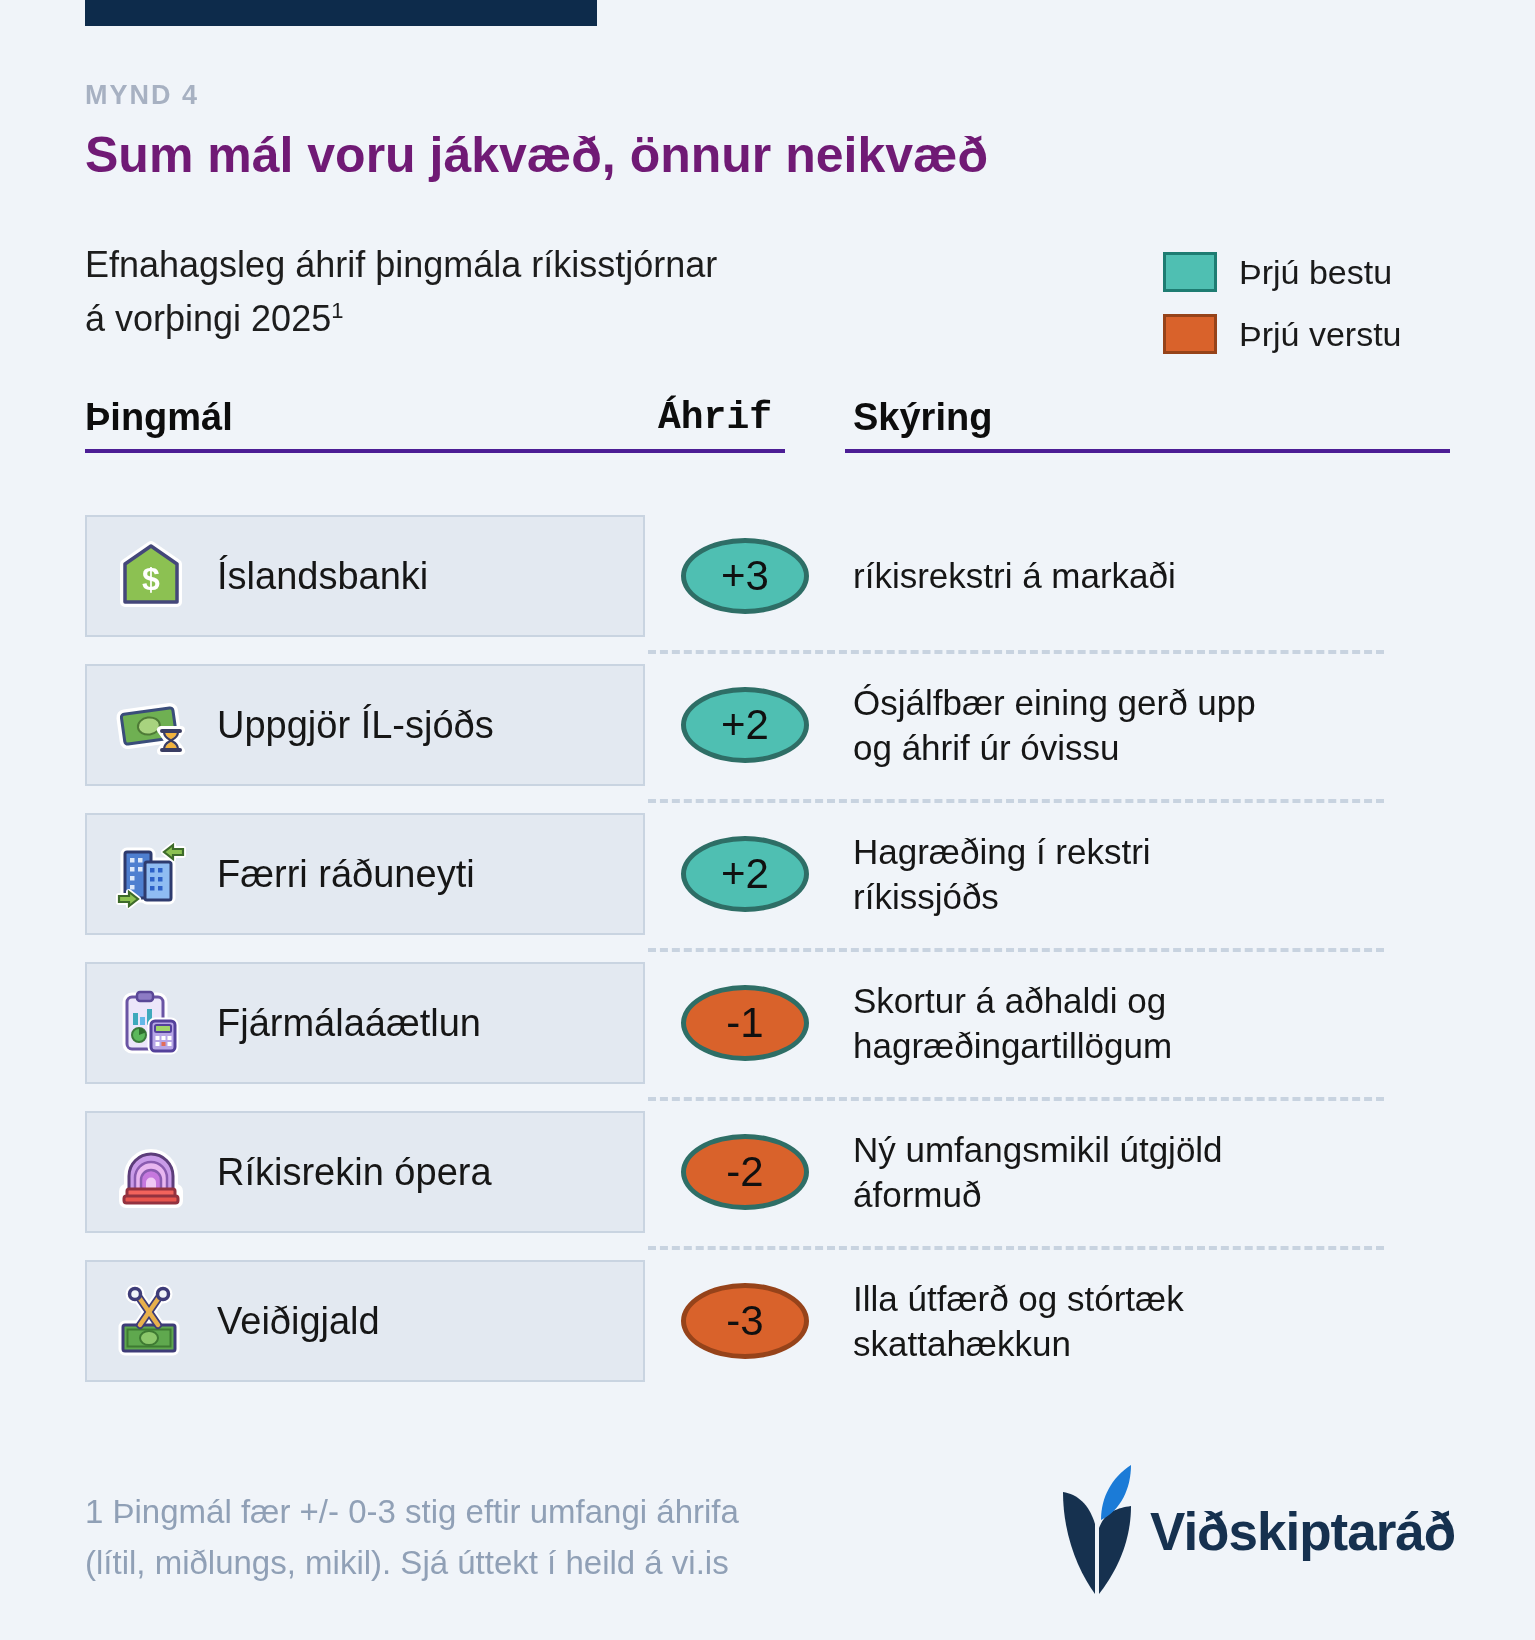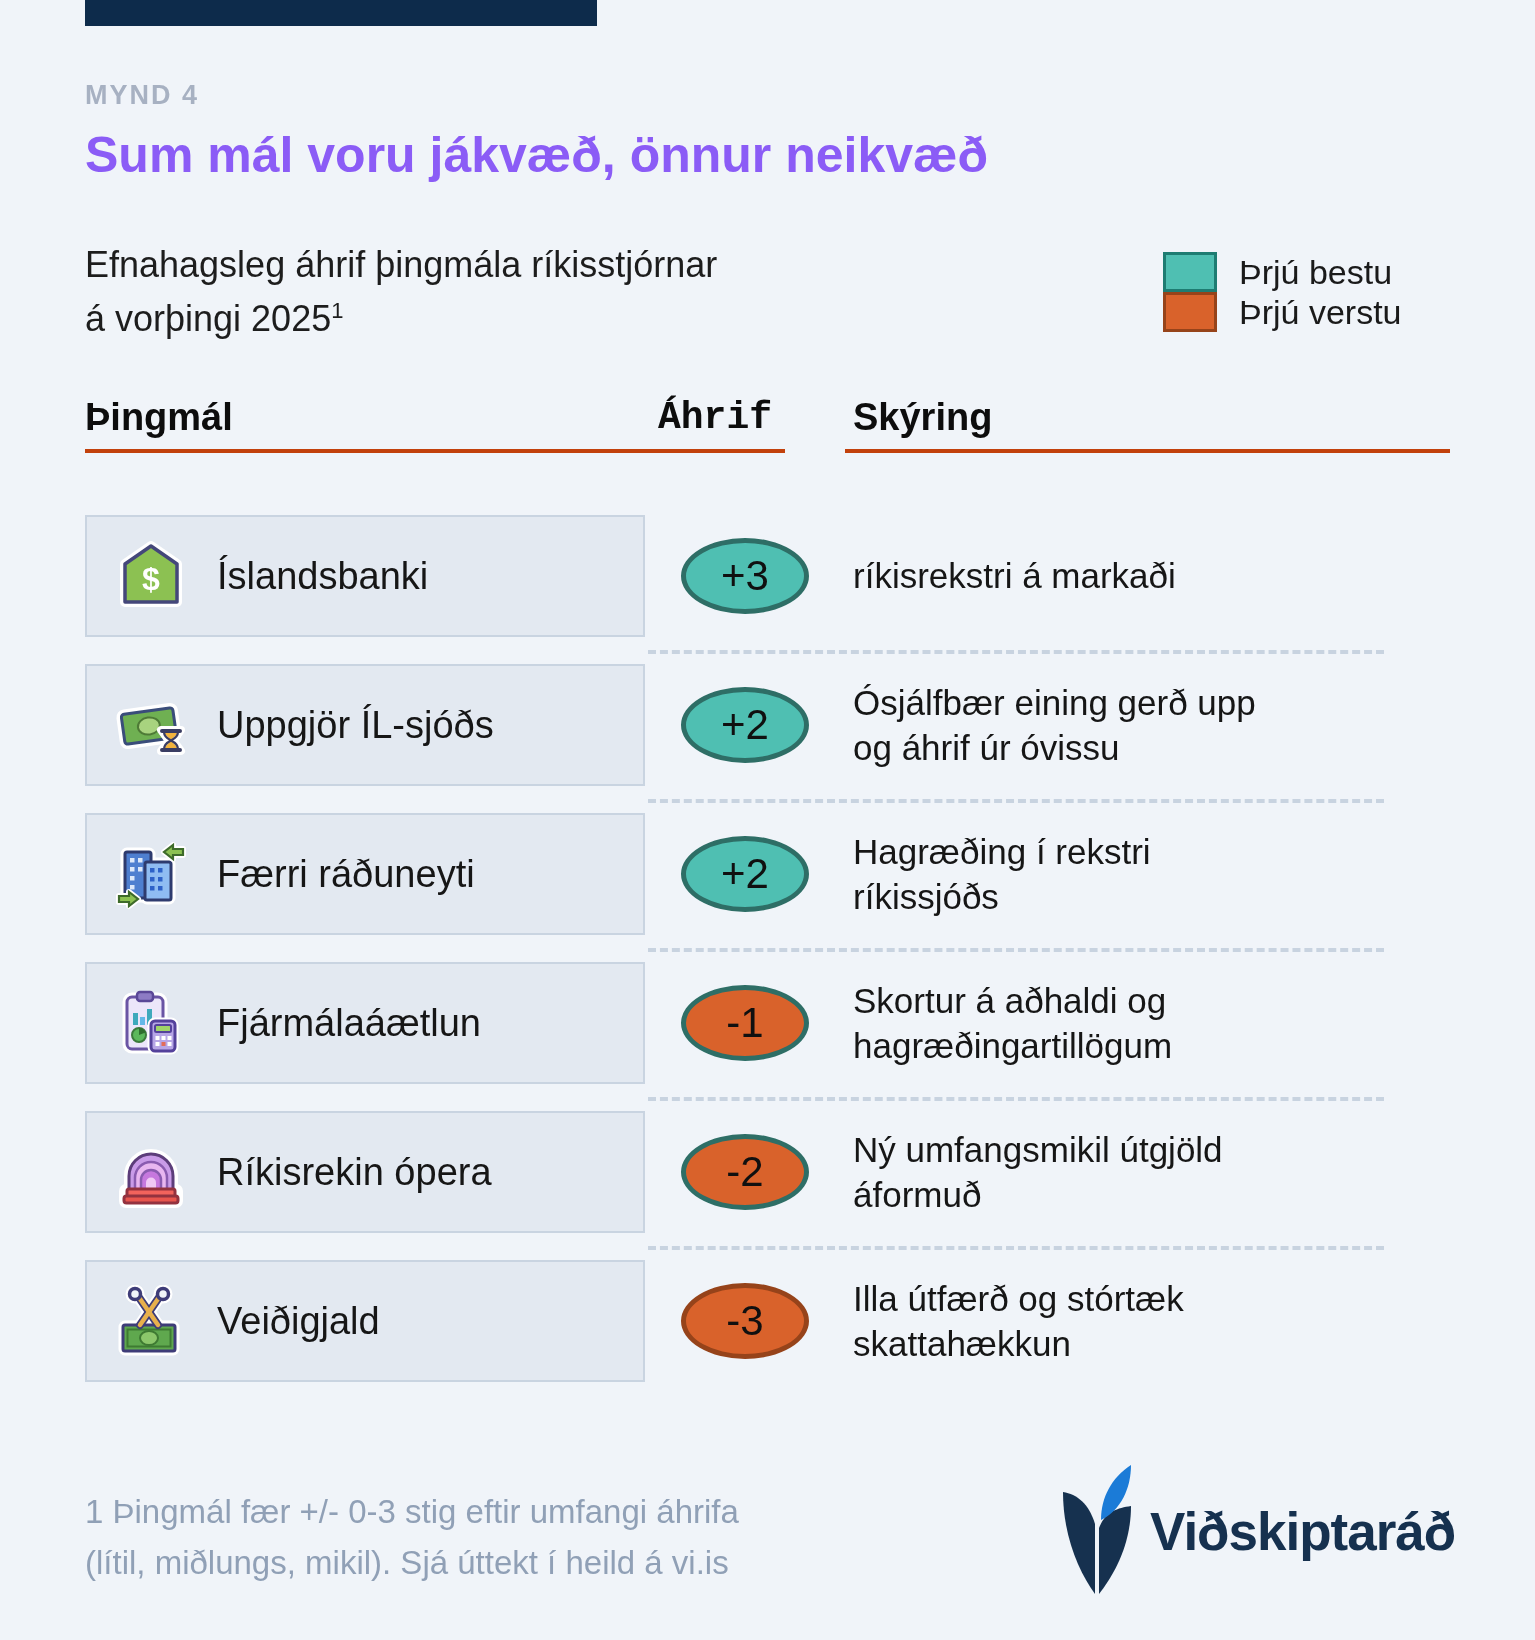--- a/index.html
+++ b/index.html
@@ -6,30 +6,30 @@
   .page{
     position:relative;
     width:1535px;height:1640px;
     background:#F0F4F9;
     overflow:hidden;
     font-family:"Liberation Sans", sans-serif;
     color:#161616;
   }
   .topbar{position:absolute;left:85px;top:0;width:512px;height:26px;background:#0D2B4B;}
   .kicker{position:absolute;left:85px;top:80px;font-size:27px;letter-spacing:2px;color:#A7B1C2;font-weight:bold;}
-  .title{position:absolute;left:85px;top:126px;font-size:50px;font-weight:bold;color:#8b5cf6;}
+  .title{position:absolute;left:85px;top:126px;font-size:50px;font-weight:bold;color:#701a75;}
   .subtitle{position:absolute;left:85px;top:238px;font-size:36px;line-height:1.5;color:#1d1d1d;}
   .subtitle sup{font-size:22px;}
-  .legend{position:absolute;left:1163px;top:252px;display:flex;flex-direction:column;}
+  .legend{position:absolute;left:1163px;top:252px;display:flex;flex-direction:column;gap:22px;}
   .legend-row{display:flex;align-items:center;gap:22px;}
   .swatch{width:54px;height:40px;border:3px solid;box-sizing:border-box;flex:none;}
   .legend-label{font-size:34px;color:#1a1a1a;}
 
   .thead{position:absolute;top:396px;left:85px;right:85px;display:grid;grid-template-columns:560px 200px 1fr;}
-  .th{font-weight:bold;font-size:38px;color:#0d0d0d;border-bottom:4px solid #c2410c;padding-bottom:10px;}
+  .th{font-weight:bold;font-size:38px;color:#0d0d0d;border-bottom:4px solid #4c1d95;padding-bottom:10px;}
   .th-impact-cell{display:flex;justify-content:flex-start;font-family:Liberation Mono, monospace;}
   .th-impact{width:140px;text-align:center;}
   .th-explanation{padding-left:8px;}
 
   .rows{position:absolute;top:515px;left:85px;right:85px;}
   .row-wrap{position:relative;margin-bottom:27px;}
   .row-grid{display:grid;grid-template-columns:560px 200px 1fr;align-items:center;height:122px;}
   .topic-card{height:122px;background:#E3E9F1;border:2px solid #C9D4E1;display:flex;align-items:center;box-sizing:border-box;}
   .icon-box{width:72px;height:72px;margin-left:28px;flex:none;}
   .icon-box svg{width:72px;height:72px;display:block;}

